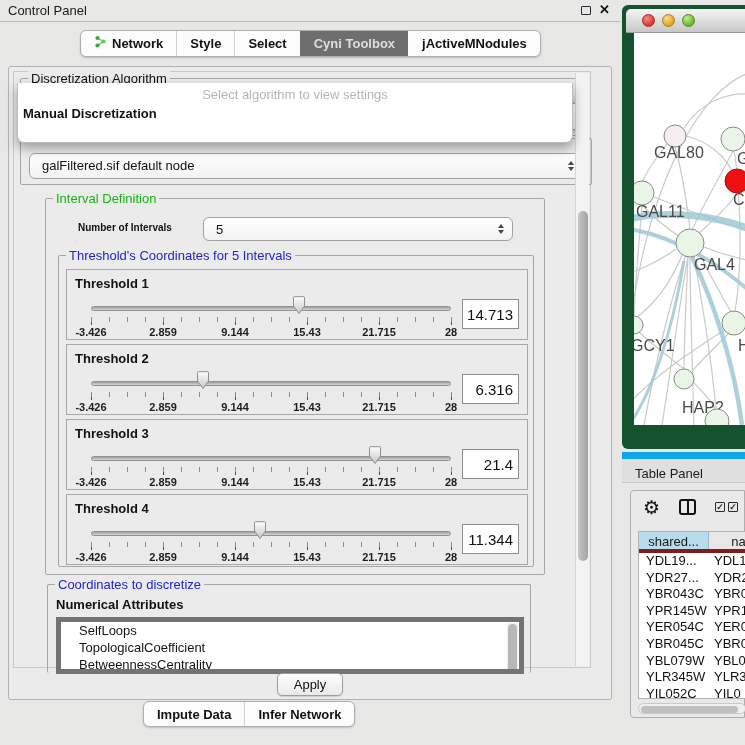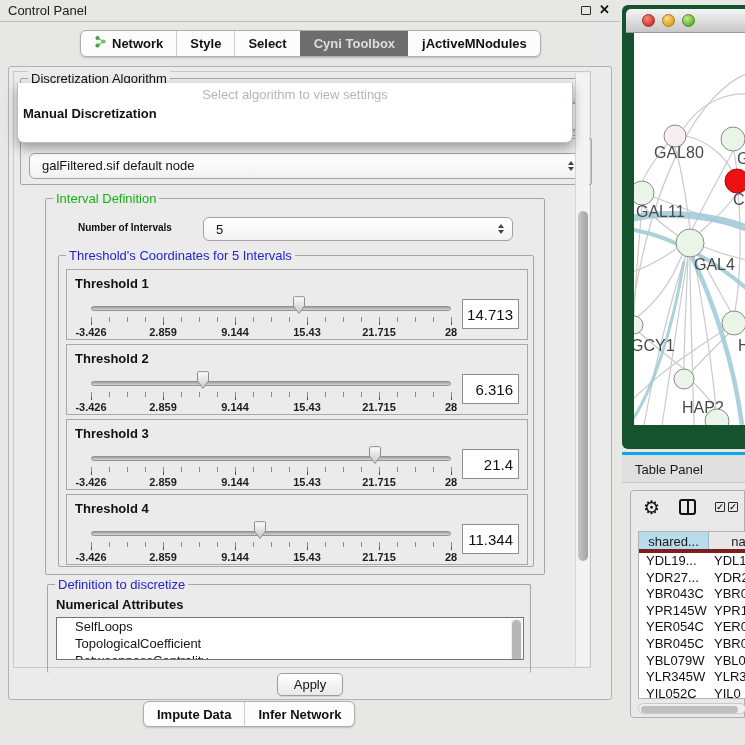--- a/index.html
+++ b/index.html
@@ -65,39 +65,39 @@
   .track { position:absolute; left:0; top:12px; width:360px; height:5px; background:linear-gradient(#9d9d9d,#d8d8d8); border:1px solid #929292; border-radius:3px; }
   .thumb { position:absolute; top:2px; width:16px; height:19px; }
   .ticks-minor { position:absolute; left:0; top:23px; width:361px; height:5px; background:repeating-linear-gradient(to right,#8b8b8b 0 1px,transparent 1px 18px); }
   .ticks-major { position:absolute; left:0; top:23px; width:361px; height:8px; background:repeating-linear-gradient(to right,#4f4f4f 0 1px,transparent 1px 72px); }
   .tick-labels { position:absolute; left:0; top:32px; width:360px; height:13px; }
   .tick-labels span { position:absolute; transform:translateX(-50%); font-size:11px; font-weight:700; color:#1d1d1d; white-space:nowrap; }
   .thr-value { position:absolute; right:8px; top:22px; width:57px; height:30px; background:#fff; border:1px solid #8d8d8d; font-family:"Liberation Sans",sans-serif; font-size:15px; color:#111; text-align:right; padding-right:5px;margin-top:7px; }
 
   #attr-group { left:33px; top:512px; width:484px; height:89px; border-bottom:none; }
   #attr-title { position:absolute; left:8px; top:12px; font-size:13px; font-weight:700; color:#111; }
-  #attr-list { position:absolute; left:8px; top:32px; width:468px; height:43px; background:#fff; border:1px solid #737373; overflow:hidden; }
+  #attr-list { position:absolute; left:8px; top:32px; width:468px; height:57px; background:#fff; border:5px solid #737373; overflow:hidden; }
   .attr-item { padding-left:18px; line-height:17px; font-size:13px; color:#151515; white-space:nowrap; }
   #attr-vscroll { position:absolute; right:1px; top:1px; width:11px; height:54px; background:#f0f0f0; }
   #attr-vthumb { position:absolute; left:1px; top:1px; width:9px; height:50px; background:#b7b7b7; border-radius:5px; }
 
   #apply-btn { left:50%; transform:translateX(-50%); top:606px; width:66px; height:23px; background:linear-gradient(#ffffff,#e9e9e9); border:1px solid #9d9d9d; border-radius:5px; font-size:13px; color:#111; text-align:center; line-height:21px; box-shadow:0 1px 1px rgba(0,0,0,.12); }
 
   
   #net-window { left:622px; top:5px; width:123px; height:444px; background:#14532d; border-radius:6px 0 0 6px; }
   #nw-titlebar { position:absolute; left:4px; top:4px; width:119px; height:24px; background:linear-gradient(#f5f5f5,#c7c7c7); border-radius:5px 0 0 0; border-bottom:1px solid #989898; }
   .light { position:absolute; top:5px; width:13px; height:13px; border-radius:50%; }
   #light-red   { left:16px; background:radial-gradient(circle at 35% 30%, #f9897f, #d23a30 70%); border:1px solid #a5261e; }
   #light-yellow{ left:36px; background:radial-gradient(circle at 35% 30%, #f8dd8a, #dfa321 70%); border:1px solid #ad7d14; }
   #light-green { left:56px; background:radial-gradient(circle at 35% 30%, #c0ec92, #6db32c 70%); border:1px solid #4f8a1e; }
   #nw-canvas { position:absolute; left:12px; top:28px; width:111px; height:392px; background:#fff; overflow:hidden; }
   #nw-canvas svg text { font-family:"Liberation Sans",sans-serif; font-size:16px; fill:#4a4a4a; }
 
   
-  #tablepanel-bar { left:622px; top:452px; width:123px; height:31px; background:#dfdfdf; border-top:3px solid #0ea5e9; border-bottom:1px solid #c8c8c8; }
+  #tablepanel-bar { left:622px; top:452px; width:123px; height:31px; background:#dfdfdf; border-top:7px solid #0ea5e9; border-bottom:1px solid #c8c8c8; }
   #tablepanel-title { position:absolute; left:13px; top:7px; font-size:13px; color:#1b1b1b; }
 
   #table-window { left:630px; top:490px; width:115px; height:228px; background:#e9e9e9; border:1px solid #aeaeae; border-radius:4px 0 0 4px; }
   #tw-toolbar { position:absolute; left:0; top:4px; width:115px; height:28px; }
   #gear-icon { position:absolute; left:12px; top:1px; font-size:19px; color:#111; }
   #col-icon { position:absolute; left:48px; top:4px; width:17px; height:16px; border:2px solid #111; border-radius:3px; }
   #col-icon i { position:absolute; left:50%; top:0; width:2px; height:100%; background:#111; transform:translateX(-50%); }
   .cb-icon { position:absolute; top:7px; width:10px; height:10px; border:1.5px solid #2a2a2a; border-radius:1px; font-size:9px; line-height:8px; text-align:center; color:#2a2a2a; font-weight:700; }
   #cb-icon-1 { left:84px; } #cb-icon-2 { left:97px; }
 
@@ -297,21 +297,21 @@
                       </defs>
                       <path d="M2.5 1.5 Q2.5 0.7 3.5 0.7 L12.5 0.7 Q13.5 0.7 13.5 1.5 L13.5 10 L8 17.5 L2.5 10 Z" fill="url(#tg)" stroke="#8e8e8e" stroke-width="1"></path>
                     </svg></div>
               </div>
               <input class="thr-value" readonly="" value="11.344" style="">
             </div>
           </div>
         </div>
 
         <div id="attr-group" class="groupbox">
-          <span class="group-label blue">Definition to discretize</span>
+          <span class="group-label blue">Coordinates to discretize</span>
           <span id="attr-title">Numerical Attributes</span>
           <div id="attr-list">
             <div class="attr-item">SelfLoops</div>
               <div class="attr-item">TopologicalCoefficient</div>
               <div class="attr-item">BetweennessCentrality</div>
               <div id="attr-vscroll">
                 <div id="attr-vthumb"></div>
               </div>
           </div>
         </div>

